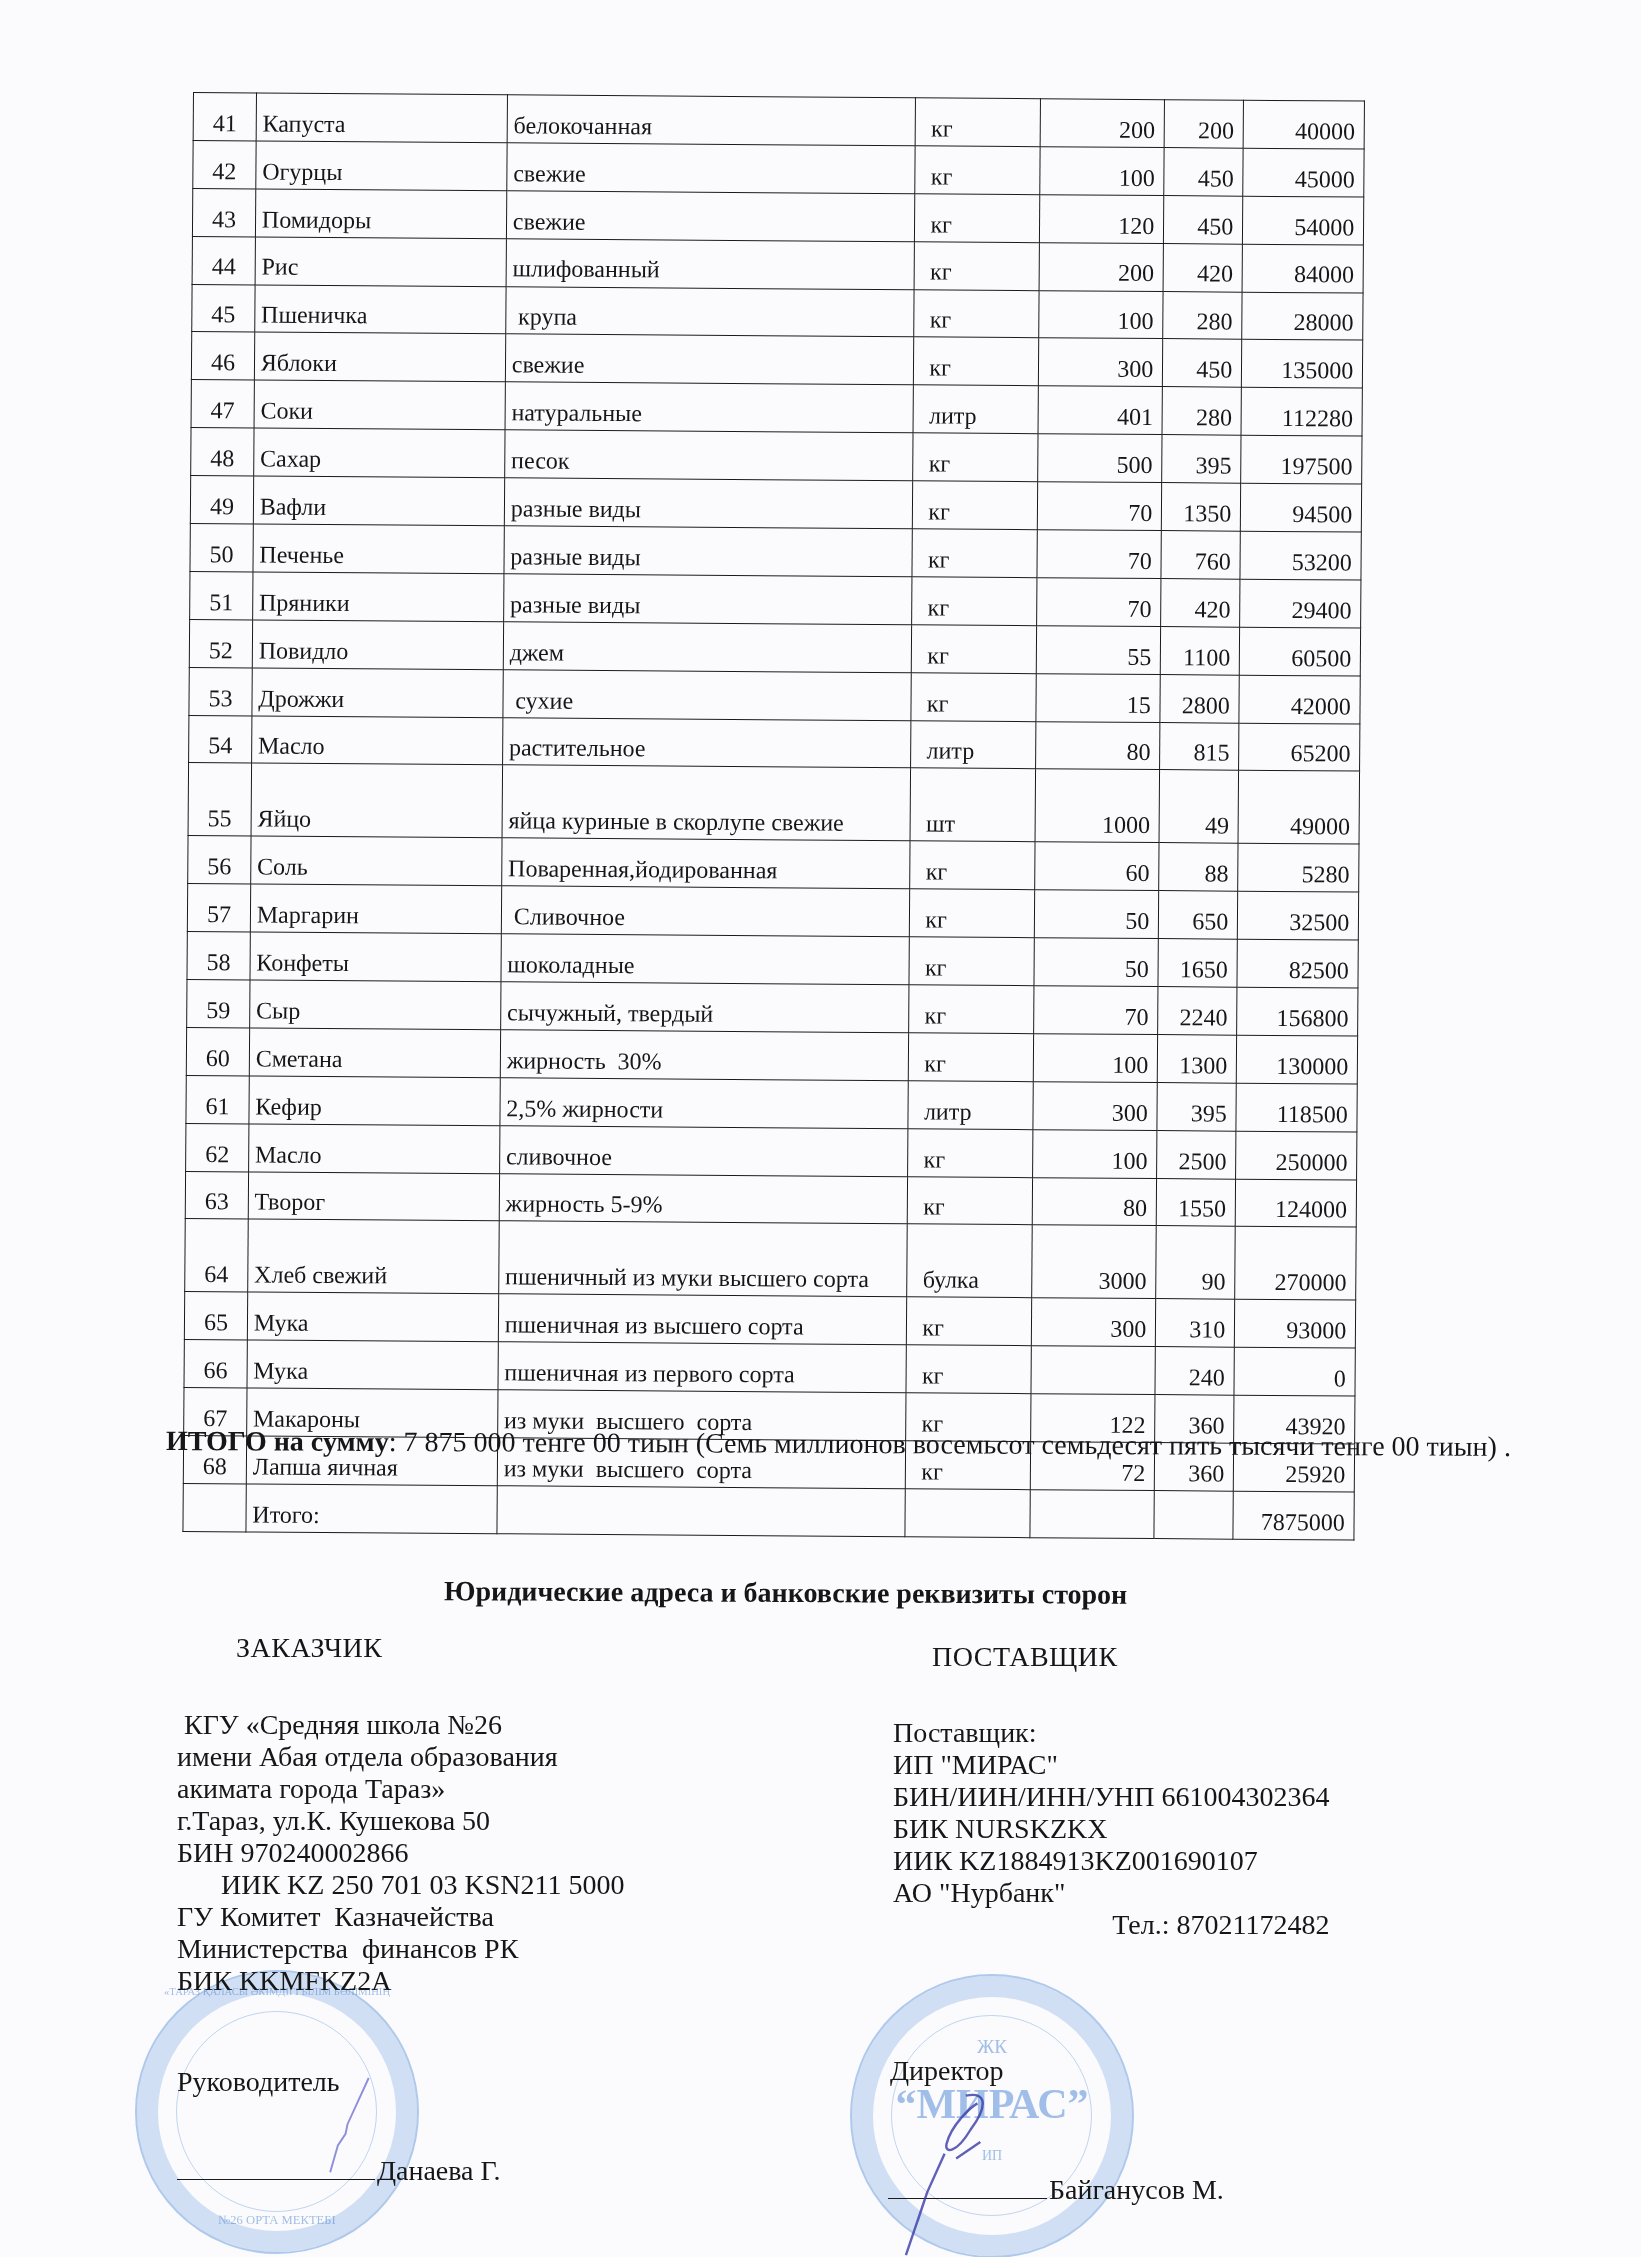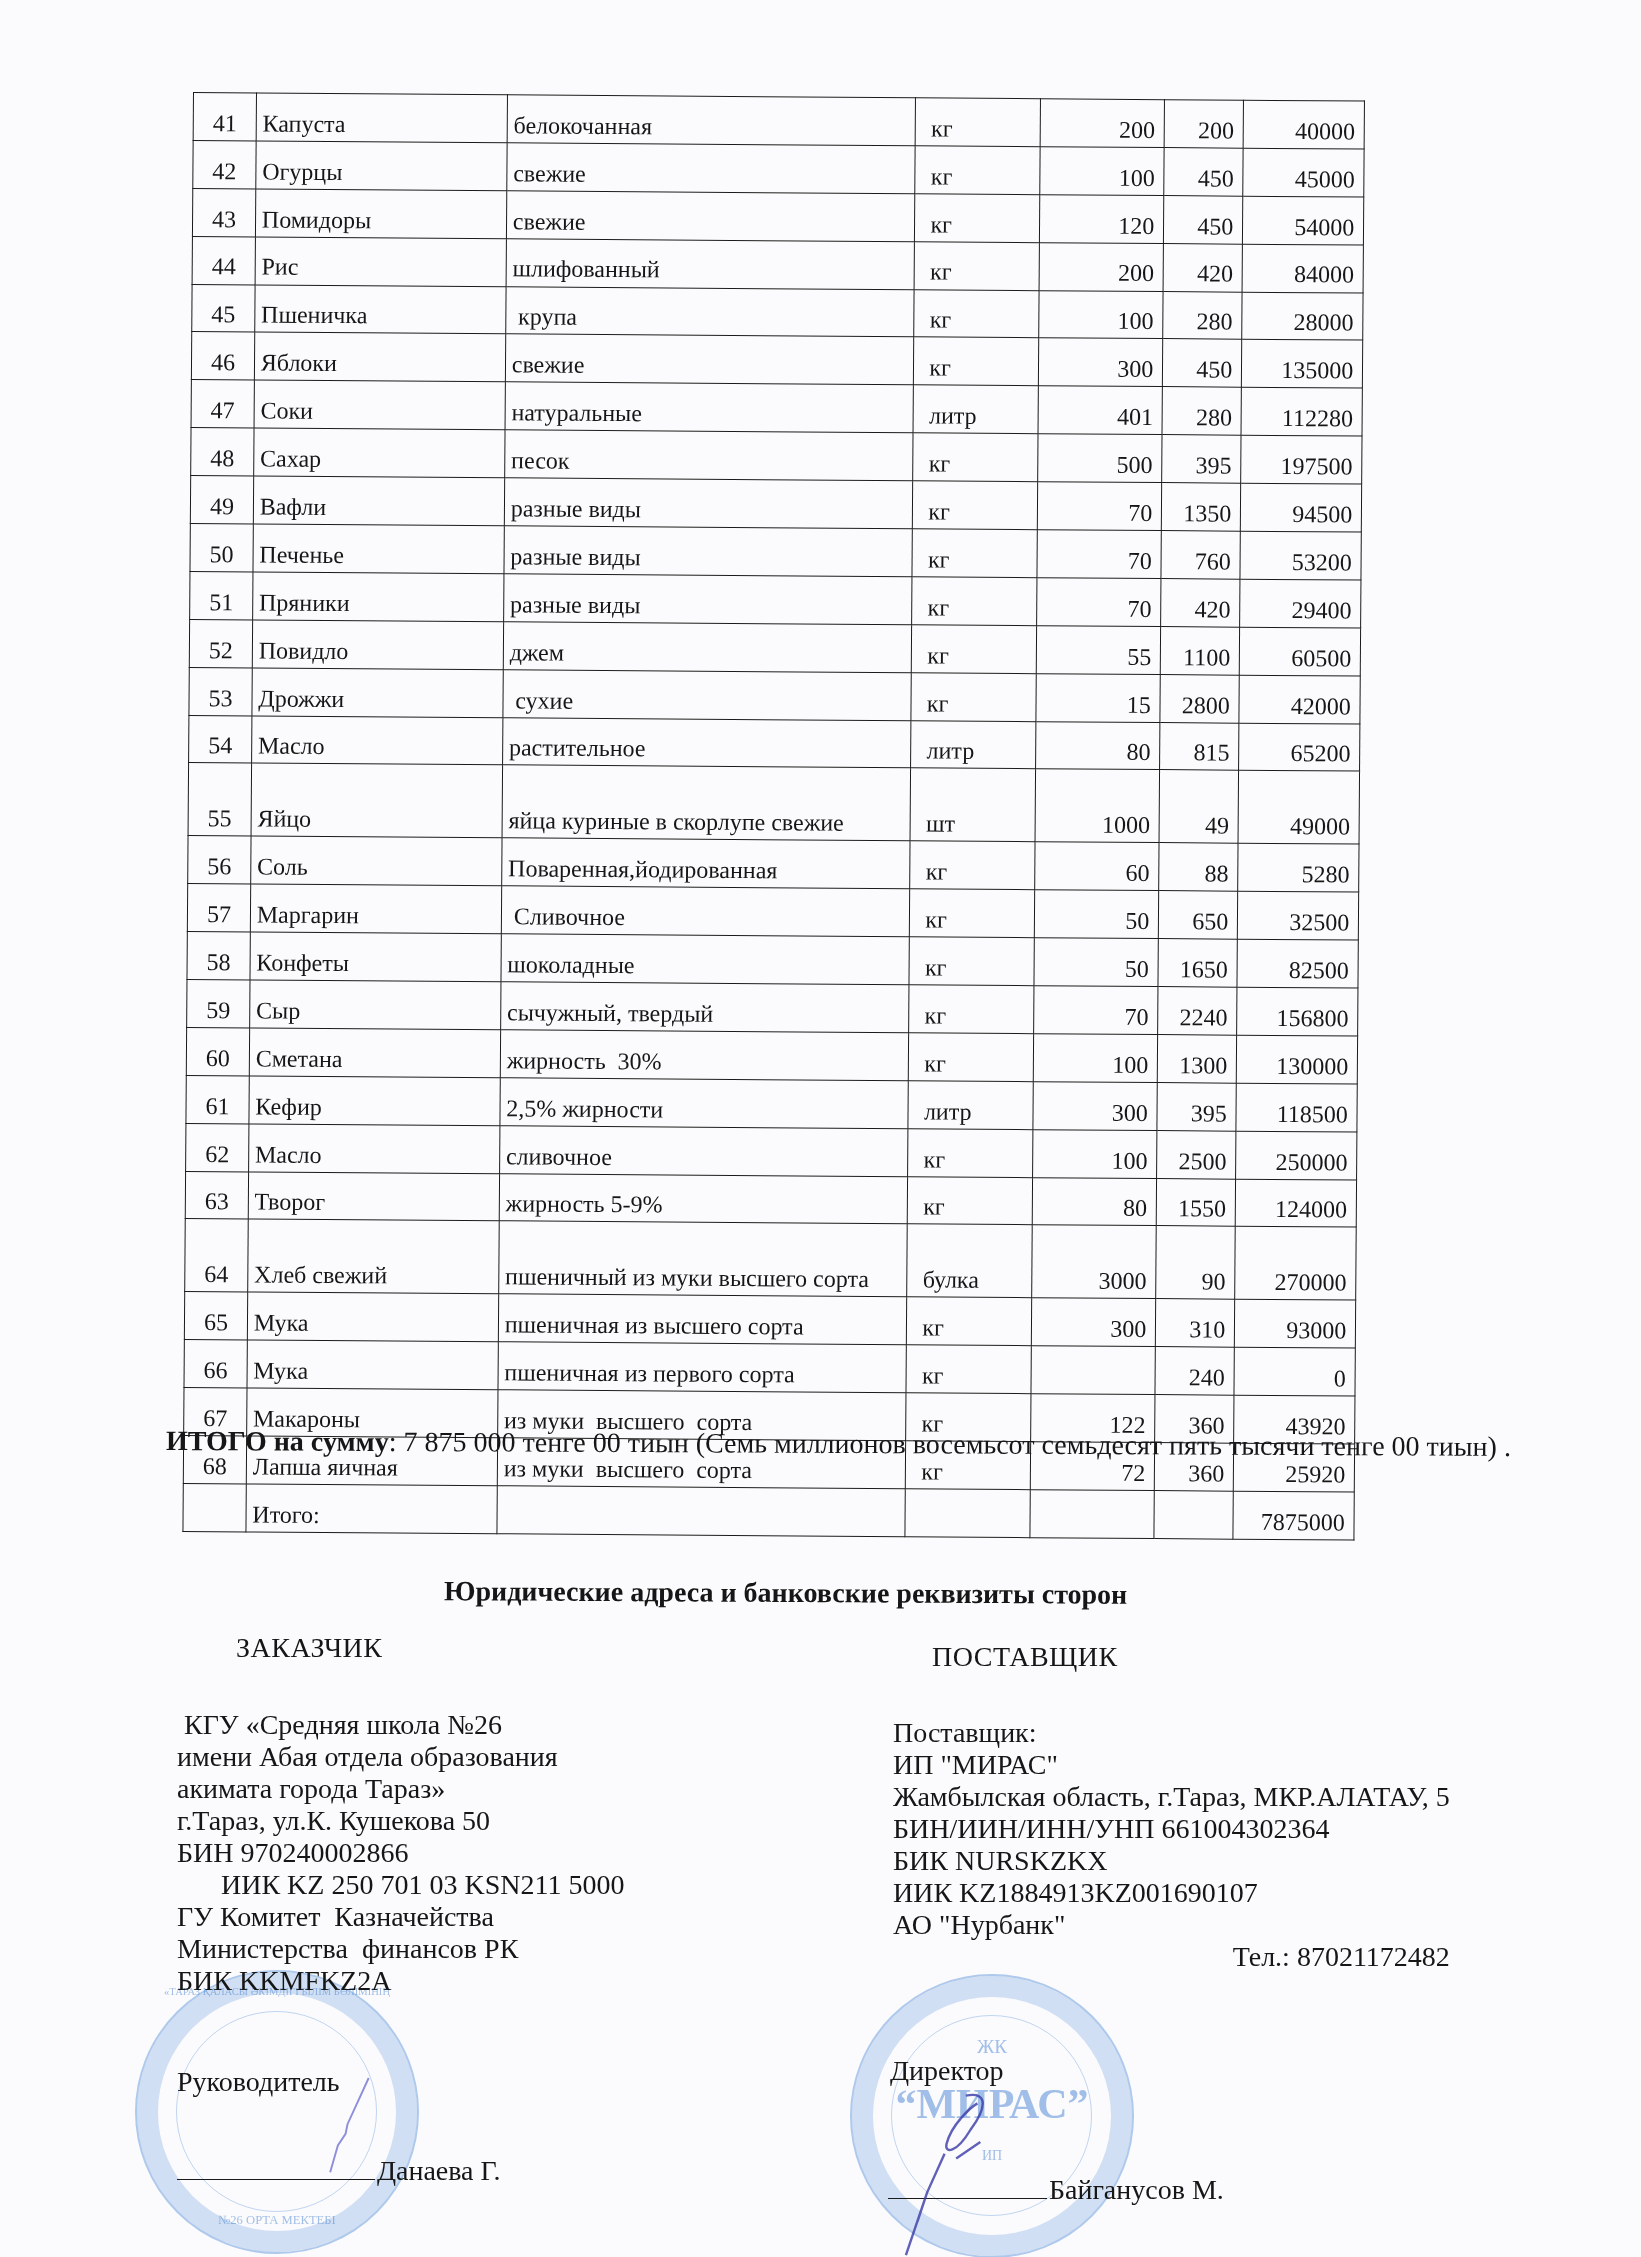--- a/index.html
+++ b/index.html
@@ -379,21 +379,20 @@
       <div style="white-space: pre;">г.Тараз, ул.К. Кушекова 50</div>
       <div style="white-space: pre;">БИН 970240002866</div>
       <div style="white-space: pre; margin-left: 44px;">ИИК KZ 250 701 03 KSN211 5000</div>
       <div style="white-space: pre;">ГУ Комитет  Казначейства</div>
       <div style="white-space: pre;">Министерства  финансов РК</div>
       <div style="white-space: pre;">БИК KKMFKZ2A</div>
     </div>
   <div class="block" id="supplier-block" style="left:893px; top:1717px;">
       <div style="white-space: pre;">Поставщик:</div>
       <div style="white-space: pre;">ИП "МИРАС"</div>
-      <div style="white-space: pre;">Жамбылская область, г.Тараз, МКР.АЛАТАУ, 5</div>
       <div style="white-space: pre;">БИН/ИИН/ИНН/УНП 661004302364</div>
       <div style="white-space: pre;">БИК NURSKZKX</div>
       <div style="white-space: pre;">ИИК KZ1884913KZ001690107</div>
       <div style="white-space: pre;">АО "Нурбанк"</div>
       <div style="white-space: pre; text-align: right;">Тел.: 87021172482</div>
     </div>
 
   <div class="sig" style="left:177px; top:2066px;">Руководитель</div>
   <div class="sig" style="left:177px; top:2155px;">
     <span class="line"></span><span>Данаева Г.</span>

